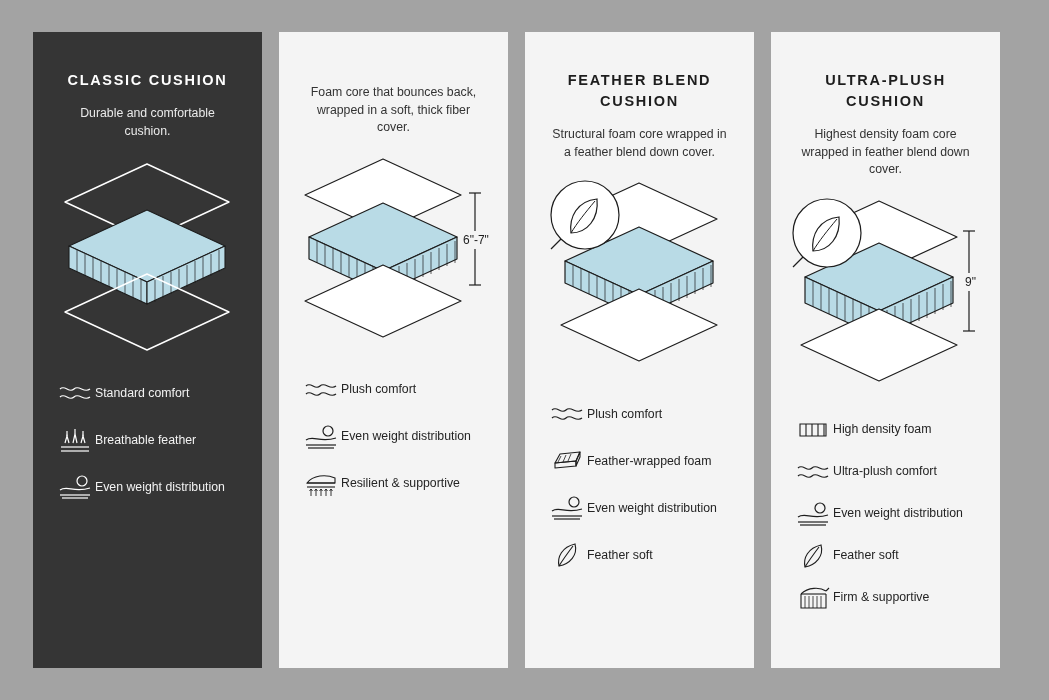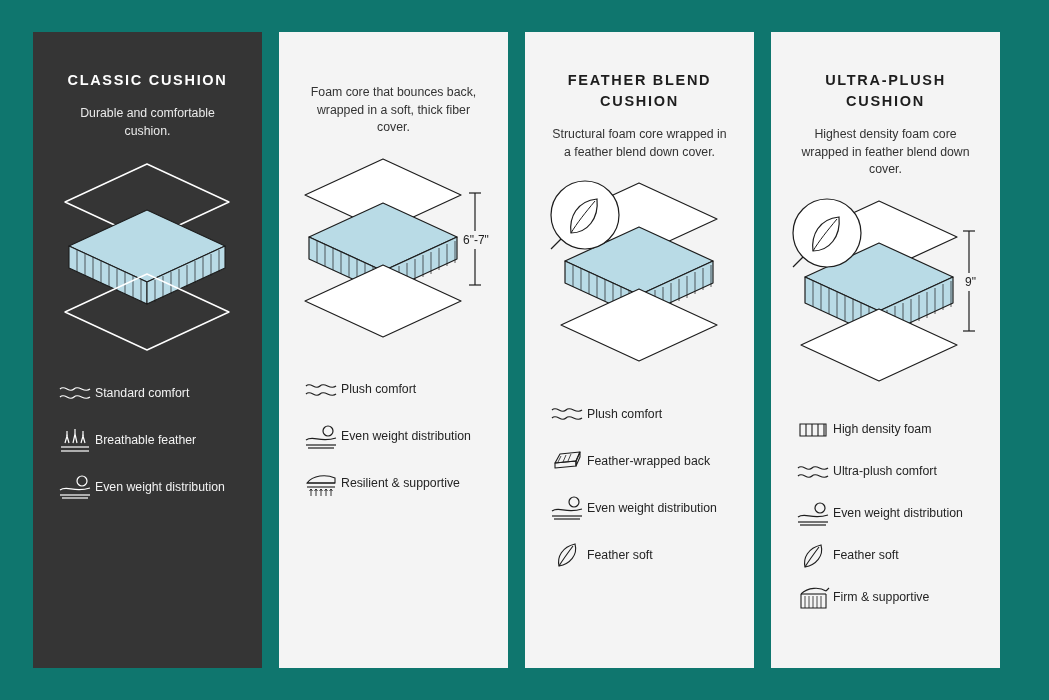--- a/index.html
+++ b/index.html
@@ -5,21 +5,21 @@
   * { box-sizing: border-box; }
   html, body {
     margin: 0; padding: 0;
     width: 1049px; height: 700px;
     background: #ffffff;
     font-family: "Liberation Sans", sans-serif;
   }
   #stage {
     position: relative;
     width: 1049px; height: 700px;
-    background: #0f766e;
+    background: #a3a3a3;
     overflow: hidden;
   }
   .cards {
     position: absolute;
     left: 33px; top: 32px;
     width: 983px; height: 636px;
     display: flex;
     gap: 17px;
   }
   .card {
@@ -328,21 +328,21 @@
               <path d="M10 6 L30 4 L26 13 L5 15 Z"></path>
               <path d="M5 15 L5 20 L26 18 L26 13 Z"></path>
               <path d="M26 13 L30 4 L30 9 L26 18 Z"></path>
               <g stroke-width="0.8">
                 <path d="M11 8 L8 14"></path>
                   <path d="M16 7 L13 14"></path>
                   <path d="M21 6 L18 13"></path>
               </g>
             </svg>
           </span>
-          <span class="feat-label">Feather-wrapped back</span>
+          <span class="feat-label">Feather-wrapped foam</span>
         </div>
         <div class="feature">
           <span class="feat-icon">
             <svg width="34" height="26" viewBox="0 0 34 26" fill="none" stroke="#1d1d1d" stroke-width="1.2">
               <circle cx="24" cy="7" r="5"></circle>
               <path d="M2 16 C9 11, 16 19, 32 14"></path>
               <path d="M2 21 H32"></path>
               <path d="M4 24 H30"></path>
             </svg>
           </span>

